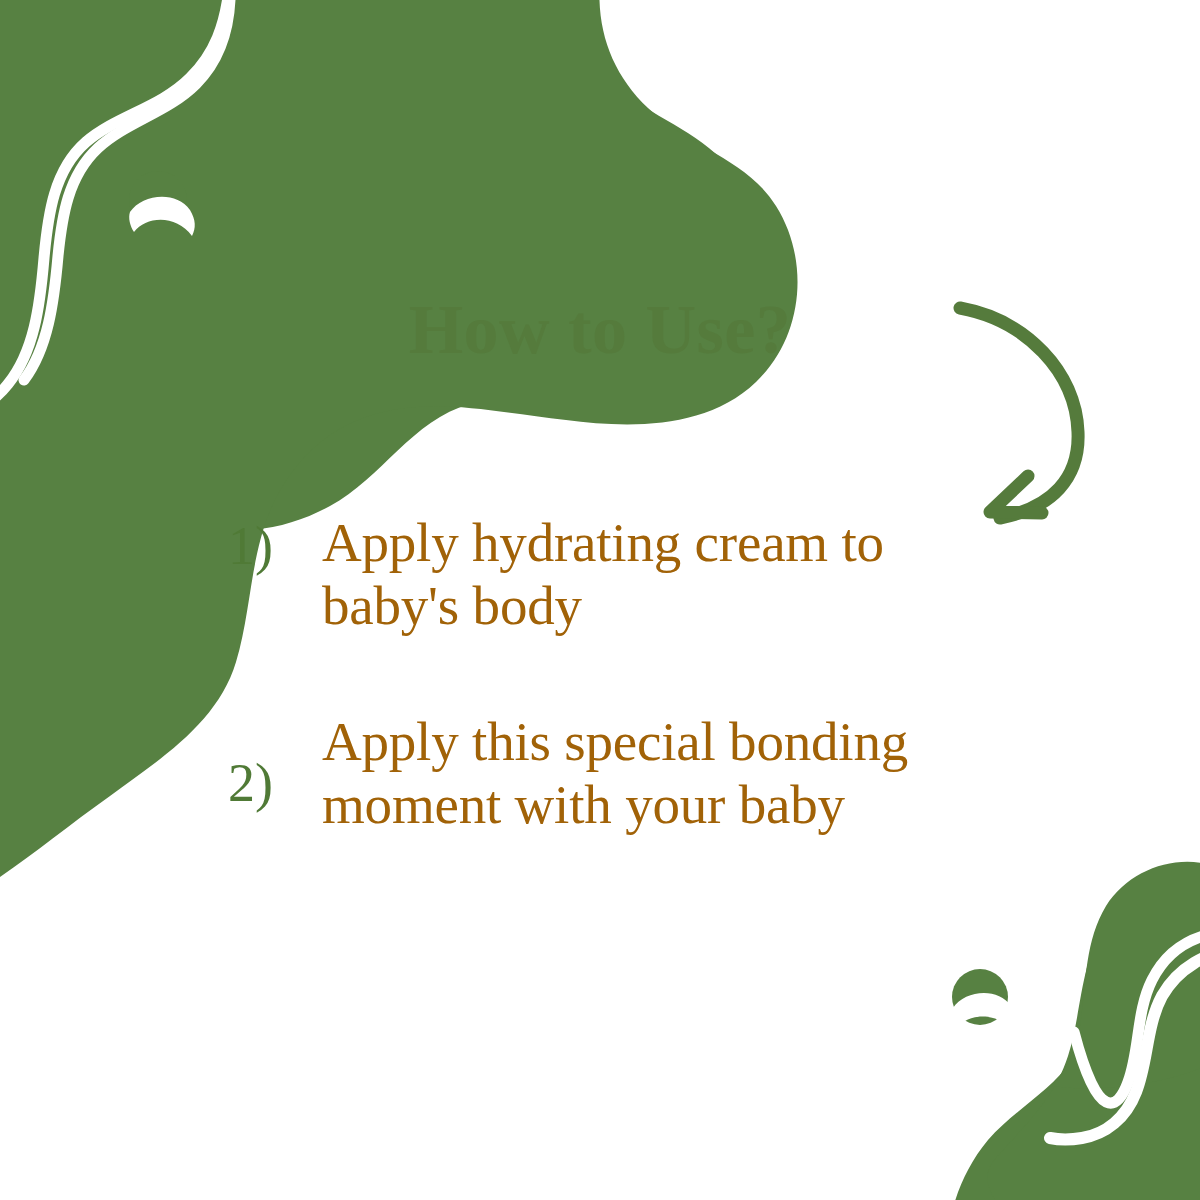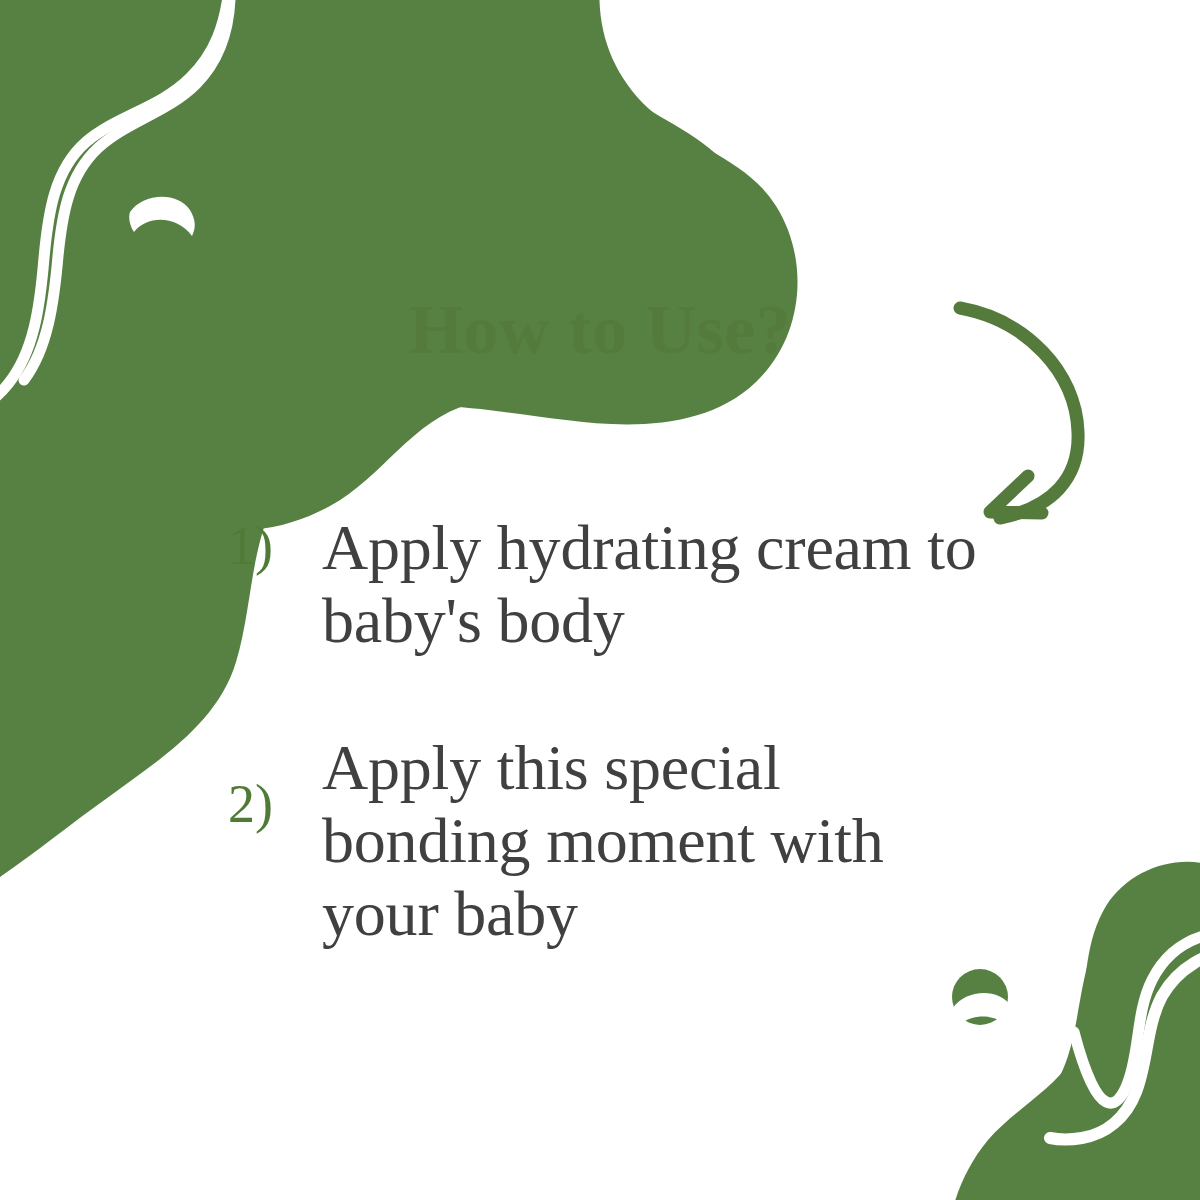--- a/index.html
+++ b/index.html
@@ -76,23 +76,23 @@
     font-family: "Liberation Serif", "DejaVu Serif", serif;
     font-size: 54px;
     line-height: 1.05;
     color: #507A36;
     font-weight: normal;
   }
 
   .step-text {
     flex: 1 1 auto;
     font-family: "Liberation Serif", "DejaVu Serif", serif;
-    font-size: 64px;
+    font-size: 55px;
     line-height: 1.14;
-    color: #404040;
+    color: #a16207;
     font-weight: normal;
     letter-spacing: -0.2px;
   }
 
   
   .step--one .step-marker { margin-top: 6px; }
   .step--two .step-marker { margin-top: 44px; }
   .step--two { margin-bottom: 0; }
 
   

